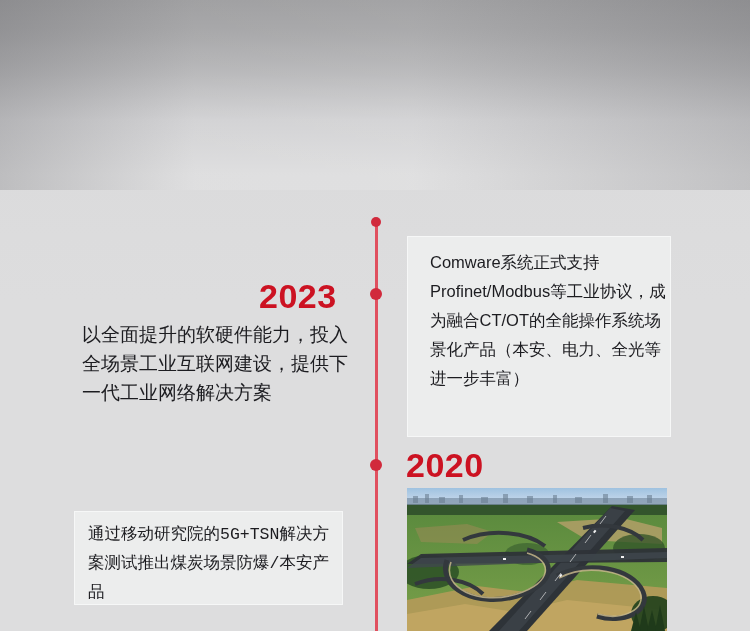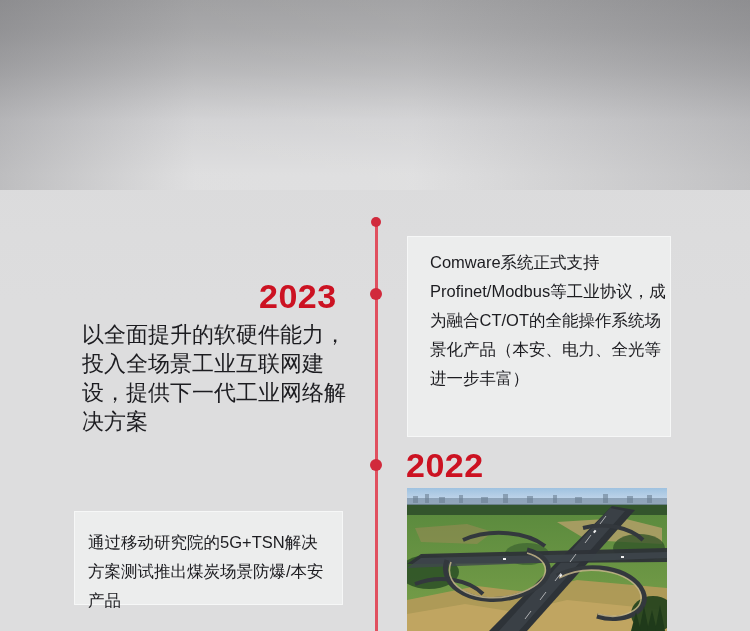--- a/index.html
+++ b/index.html
@@ -105,21 +105,21 @@
     color: #cc1222;
     letter-spacing: 0.5px;
     z-index: 4;
   }
   #year-2023 { left: 259px; top: 277px; text-align: center; }
   #year-2022 { left: 406px; top: 446px; }
 
   
   .plain-text {
     position: absolute;
-    font-size: 22px;
+    font-size: 19px;
     line-height: 29px;
     color: #1c1c20;
     z-index: 4;
   }
   #text-2023-left {
     left: 82px;
     top: 320px;
     width: 268px;
   }
 
@@ -149,22 +149,23 @@
   }
   #card-2022-left {
     left: 74px;
     top: 511px;
     width: 269px;
     height: 94px;
   }
   #card-2022-left .card-text {
     position: absolute;
     left: 14px;
-    top: 17px;
+    top: 9px;
     width: 246px;
+    font-family: Liberation Mono, monospace;
   }
 
   
   #photo-2022 {
     position: absolute;
     left: 407px;
     top: 488px;
     width: 260px;
     height: 143px;
     z-index: 3;
@@ -187,21 +188,21 @@
   <div id="timeline-dot-2022" class="timeline-dot"></div>
 
   <div id="year-2023" class="year-label">2023</div>
 
   <div id="text-2023-left" class="plain-text">以全面提升的软硬件能力，投入全场景工业互联网建设，提供下一代工业网络解决方案</div>
 
   <div id="card-2023-right" class="card">
     <div class="card-text">Comware系统正式支持Profinet/Modbus等工业协议，成为融合CT/OT的全能操作系统场景化产品（本安、电力、全光等进一步丰富）</div>
   </div>
 
-  <div id="year-2022" class="year-label">2022</div>
+  <div id="year-2022" class="year-label">2020</div>
 
   <div id="card-2022-left" class="card">
     <div class="card-text">通过移动研究院的5G+TSN解决方案测试推出煤炭场景防爆/本安产品</div>
   </div>
 
   <div id="photo-2022">
     <svg width="260" height="143" viewBox="0 0 260 143" xmlns="http://www.w3.org/2000/svg">
       <defs>
         <linearGradient id="skyg" x1="0" y1="0" x2="0" y2="1">
           <stop offset="0" stop-color="#9fc2e0"></stop>

